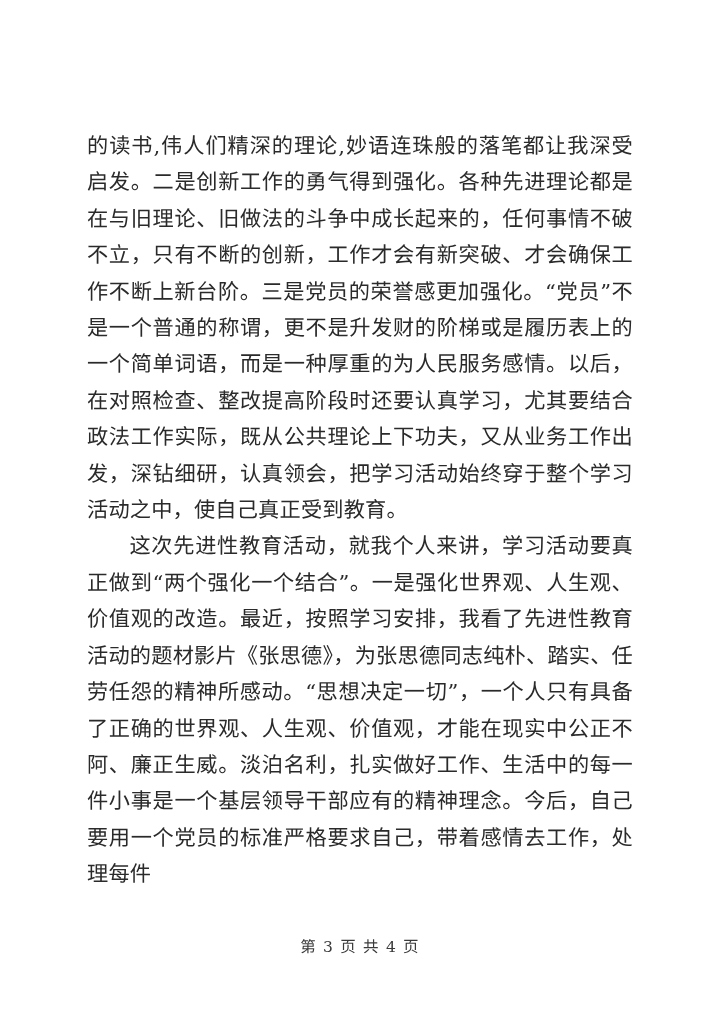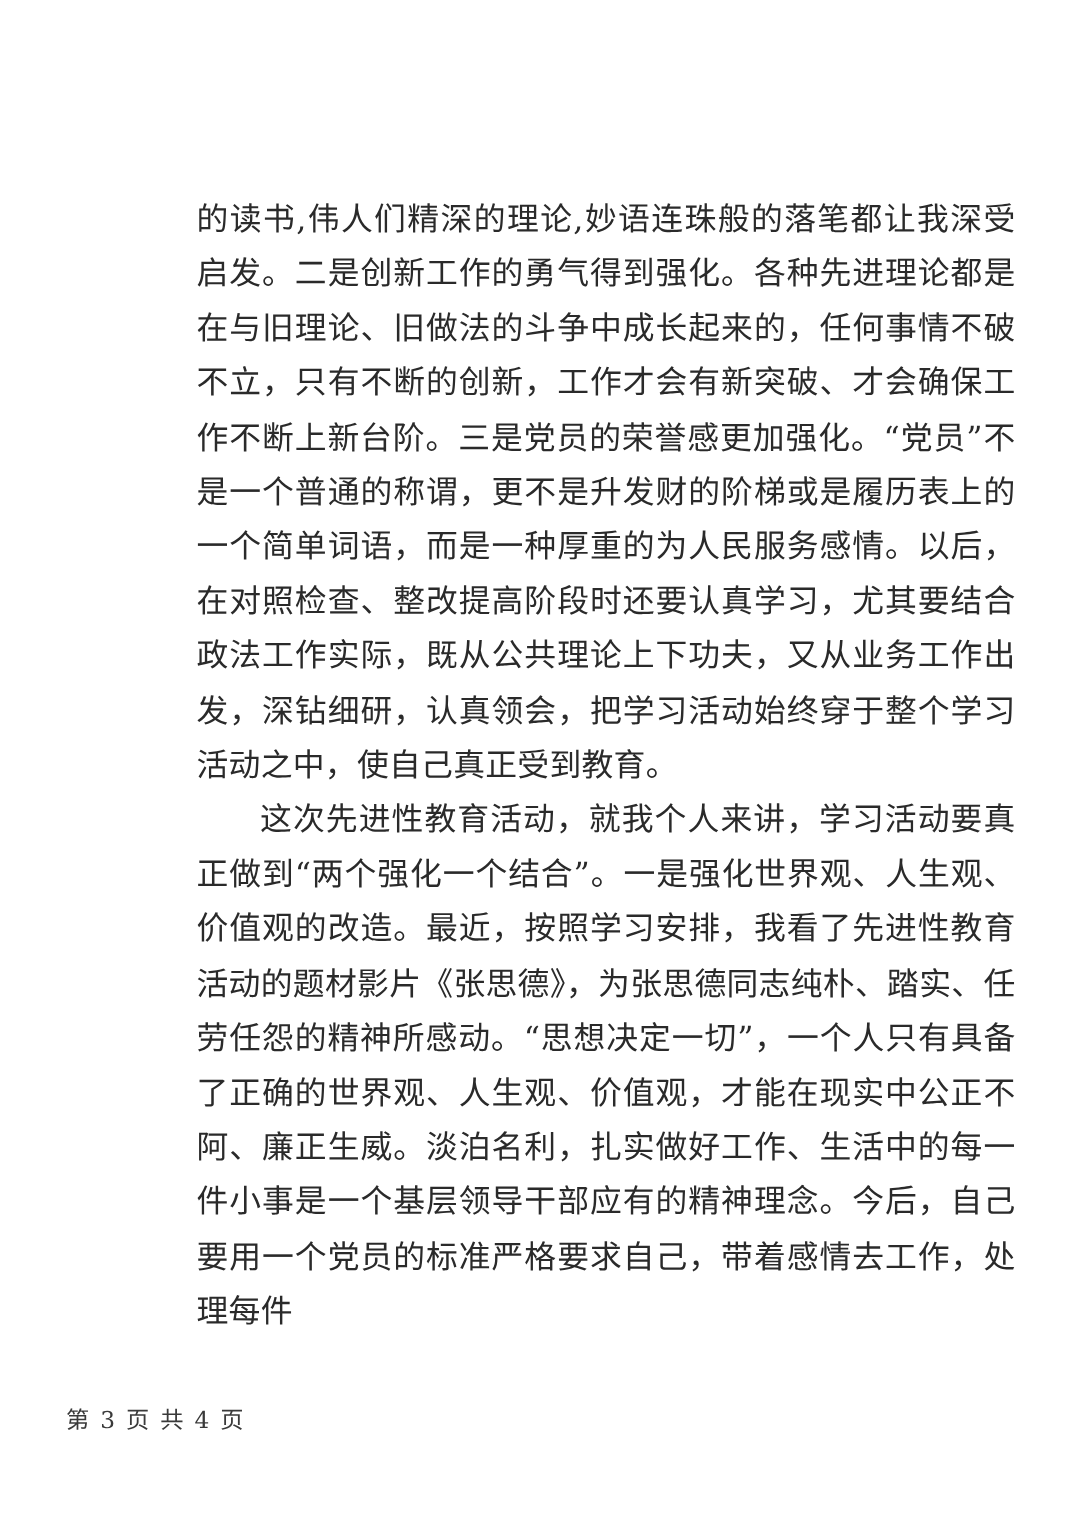--- a/index.html
+++ b/index.html
@@ -9,21 +9,20 @@
     background: #ffffff;
   }
 
   .page {
     position: relative;
     width: 664px;
     height: 1018px;
     background: #ffffff;
     overflow: hidden;
     font-family: "DejaVu Serif", "Liberation Serif", serif;
-    margin-left: 44px;
     -webkit-font-smoothing: antialiased;
   }
 
   
   .content {
     position: absolute;
     left: 87px;
     top: 128px;
     width: 546px;
   }
@@ -50,20 +49,21 @@
   .para + .para {
     margin-top: 0;
   }
 
   
   .footer {
     position: absolute;
     left: 0;
     top: 936px;
     width: 720px;
+    text-align: center;
     font-size: 15.5px;
     line-height: 22px;
     color: #3a3a3a;
     letter-spacing: 1.2px;
     font-family: "DejaVu Serif", "Liberation Serif", serif;
   }
 
   
   .para, .footer {
     text-rendering: optimizeLegibility;

